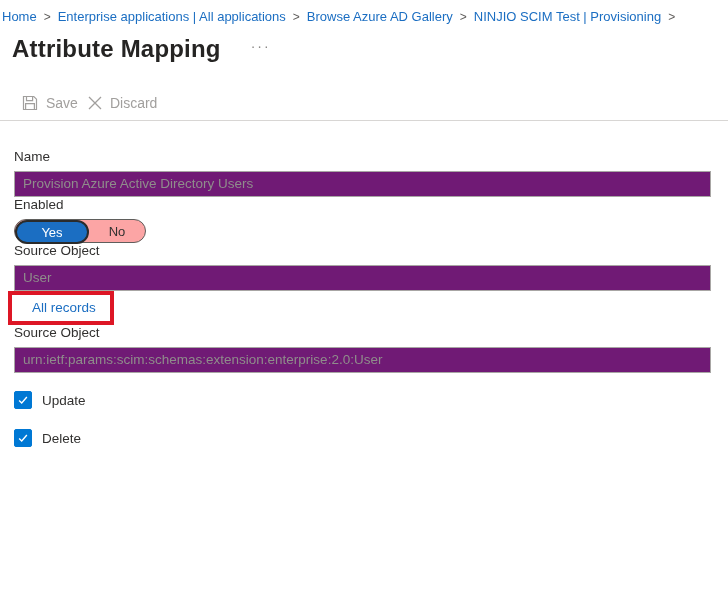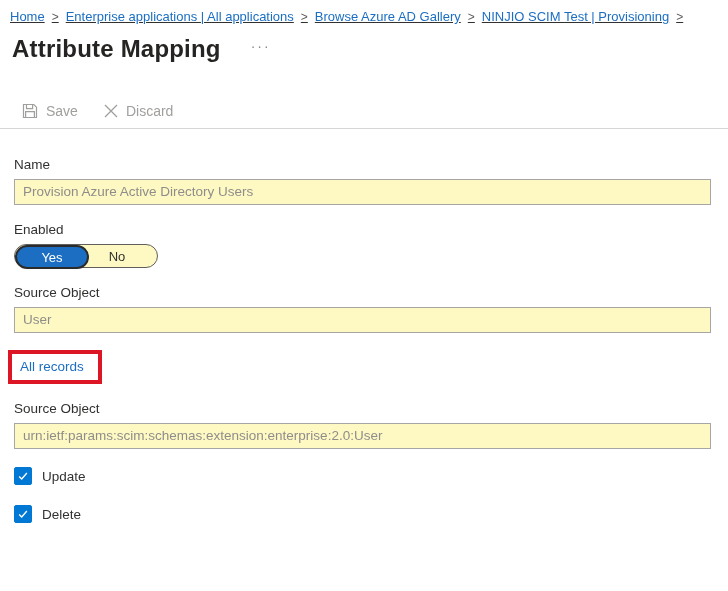--- a/index.html
+++ b/index.html
@@ -1,56 +1,56 @@
 <!DOCTYPE html>
 <html><head>
 <meta charset="utf-8">
 <style>
   * { box-sizing: border-box; margin: 0; padding: 0; }
   html, body { width: 728px; height: 591px; background: #ffffff; overflow: hidden; }
   body { font-family: "Liberation Sans", sans-serif; color: #323130; }
 
   
-  .breadcrumb { padding: 9px 6px 0 10px; font-size: 13px; white-space: nowrap; overflow: hidden; text-decoration: underline; }
+  .breadcrumb { padding: 9px 6px 0 2px; font-size: 13px; white-space: nowrap; overflow: hidden; }
   .crumb-link { color: #1b6ec2; text-decoration: none; cursor: pointer; }
   .crumb-sep { color: #605e5c; margin: 0 7px; font-size: 12px; }
 
   
   .title-row { display: flex; align-items: flex-start; margin: 11px 0 0 12px; }
   .page-title { font-size: 24px; font-weight: 700; color: #252423; letter-spacing: 0.2px; }
   .more-button { margin-left: 30px; color: #8a8886; font-size: 14px; letter-spacing: 2px; cursor: pointer; line-height: 10px; padding-top: 6px; }
 
   
   .toolbar { margin-top: 32px; padding: 0 0 9px 22px; display: flex; align-items: center; border-bottom: 1px solid #d8d6d4; margin-left: 0; }
-  .toolbar-inner { display: flex; align-items: center; gap: 26px; margin-top: 8px; }
+  .toolbar-inner { display: flex; align-items: center; gap: 10px; }
   .cmd { display: flex; align-items: center; gap: 8px; color: #a19f9d; font-size: 14px; cursor: default; background: none; border: none; font-family: inherit; }
   .cmd svg { display: block; }
 
   
   .form { padding: 15px 17px 0 14px; }
-  .field-group { margin-top: 17px; }
+  .field-group { }
   .field-group:first-child { margin-top: 13px; }
   .field-label { font-size: 13.5px; color: #323130; margin-bottom: 7px; }
   .text-input {
-    width: 100%; height: 26px; background: #fef9c3; border: 1px solid #a8a6a4;
+    width: 100%; height: 26px; background: #701a75; border: 1px solid #a8a6a4;
     color: #8f8d8b; font-size: 13.5px; line-height: 24px; padding: 0 8px;
     white-space: nowrap; overflow: hidden;
   }
 
   
-  .pill-toggle { position: relative; width: 144px; height: 24px; border: 1px solid #5f5e5c; border-radius: 12px; display: flex; background: #fef9c3; }
+  .pill-toggle { position: relative; width: 132px; height: 24px; border: 1px solid #5f5e5c; border-radius: 12px; display: flex; background: #fca5a5; }
   .pill-opt { flex: 1; display: flex; align-items: center; justify-content: center; font-size: 13px; color: #323130; cursor: pointer; border-radius: 12px; }
   .pill-opt.selected {
     position: absolute; left: 0; top: 0; width: 74px; height: 24px;
     background: #1b6ec2; color: #ffffff; border: 2px solid #2b2b2b; border-radius: 12px;
   }
   .pill-opt.right { margin-left: 74px; flex: none; width: 56px; }
 
   
-  .highlight-box { display: inline-block; border: 4px solid #dd1625; padding: 3px 14px 5px 8px; margin-left: -6px; }
+  .highlight-box { display: inline-block; border: 4px solid #dd1625; padding: 3px 14px 5px 20px; margin-left: -6px; }
   .scope-link { color: #1b6ec2; font-size: 13.5px; text-decoration: none; cursor: pointer; }
 
   
   .checkbox-row { display: flex; align-items: center; margin-top: 20px; }
   .checkbox-row:first-of-type { margin-top: 18px; }
   .checkbox { width: 18px; height: 18px; border-radius: 2px; background: #0078d4; border: 1px solid #0078d4; display: flex; align-items: center; justify-content: center; cursor: pointer; }
   .checkbox svg { display: block; }
   .checkbox-label { margin-left: 10px; font-size: 13.5px; color: #323130; }
 
   .tgt-label { margin-top: 22px; }

